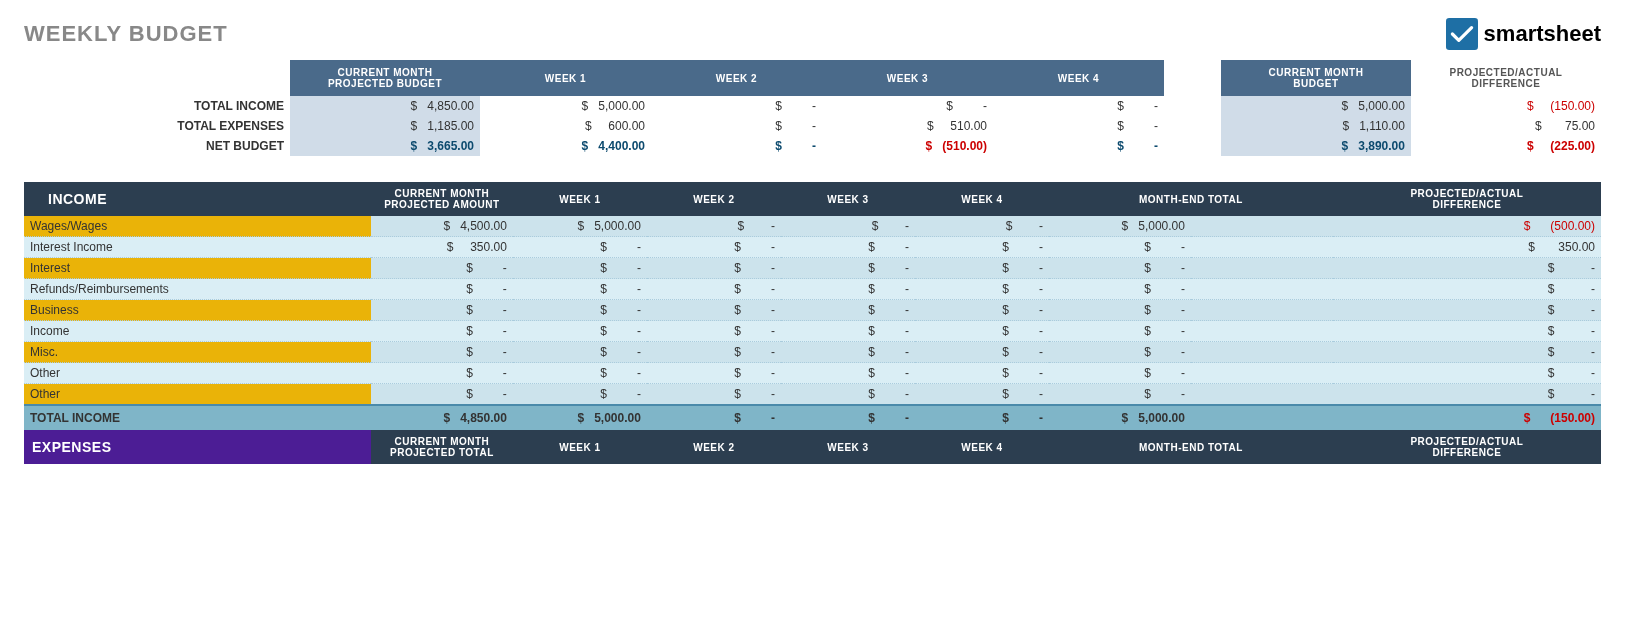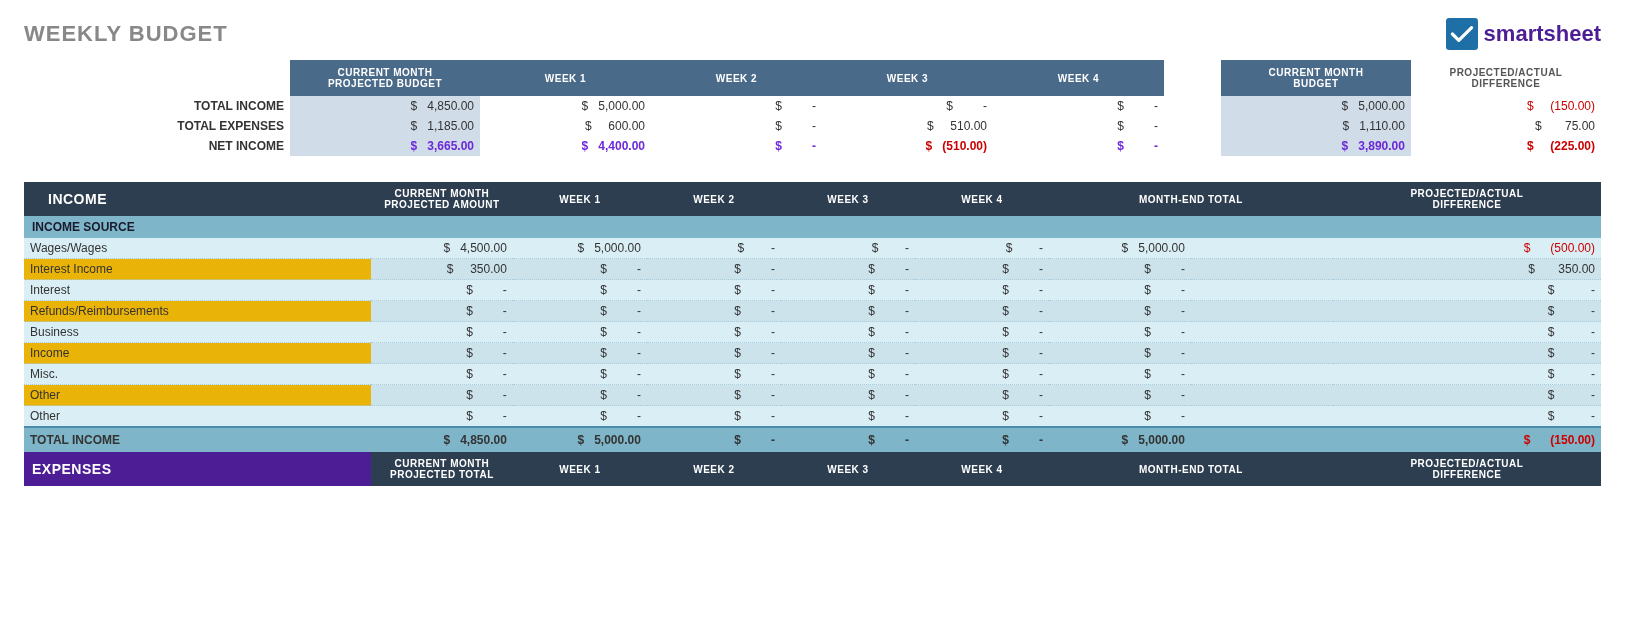--- a/index.html
+++ b/index.html
@@ -30,21 +30,21 @@
       display: flex;
       align-items: center;
       gap: 6px;
     }
     .logo-check {
       width: 32px;
       height: 32px;
     }
     .logo-text {
       font-size: 22px;
-      color: #4c1d95;
+      color: #000000;
     }
     .logo-text span {
       font-weight: bold;
     }
 
     
     .summary-section {
       padding: 0 24px 16px 24px;
     }
     .summary-table {
@@ -140,21 +140,21 @@
     }
     .main-table .expenses-header th.left-align {
       text-align: left;
       font-size: 13px;
       padding-left: 8px;
     }
 
     .text-right { text-align: right; }
     .text-left { text-align: left; }
     .bold { font-weight: bold; }
-    .blue { color: #6d28d9; }
+    .blue { color: #0c4a6e; }
     .neg { color: #cc0000; }
 
     
     .sc-label { width: 14%; }
     .sc-proj { width: 10%; }
     .sc-w1 { width: 9%; }
     .sc-w2 { width: 9%; }
     .sc-w3 { width: 9%; }
     .sc-w4 { width: 9%; }
     .sc-budget { width: 10%; }
@@ -222,21 +222,21 @@
         <td class="text-right">$ &nbsp;&nbsp;&nbsp;&nbsp;600.00</td>
         <td class="text-right">$ &nbsp;&nbsp;&nbsp;&nbsp;&nbsp;&nbsp;&nbsp;&nbsp;-</td>
         <td class="text-right">$ &nbsp;&nbsp;&nbsp;&nbsp;510.00</td>
         <td class="text-right">$ &nbsp;&nbsp;&nbsp;&nbsp;&nbsp;&nbsp;&nbsp;&nbsp;-</td>
         <td style="background:#fff;"></td>
         <td class="text-right shaded-col">$ &nbsp;&nbsp;1,110.00</td>
         <td class="text-right">$ &nbsp;&nbsp;&nbsp;&nbsp;&nbsp;&nbsp;75.00</td>
       </tr>
 
       <tr>
-        <td class="label-col text-right bold blue">NET INCOME</td>
+        <td class="label-col text-right bold blue">NET BUDGET</td>
         <td class="text-right shaded-col bold blue">$ &nbsp;&nbsp;3,665.00</td>
         <td class="text-right bold blue">$ &nbsp;&nbsp;4,400.00</td>
         <td class="text-right bold blue">$ &nbsp;&nbsp;&nbsp;&nbsp;&nbsp;&nbsp;&nbsp;&nbsp;-</td>
         <td class="text-right bold neg">$ &nbsp;&nbsp;(510.00)</td>
         <td class="text-right bold blue">$ &nbsp;&nbsp;&nbsp;&nbsp;&nbsp;&nbsp;&nbsp;&nbsp;-</td>
         <td style="background:#fff;"></td>
         <td class="text-right shaded-col bold blue">$ &nbsp;&nbsp;3,890.00</td>
         <td class="text-right bold neg">$ &nbsp;&nbsp;&nbsp;&nbsp;(225.00)</td>
       </tr>
     </tbody>
@@ -263,23 +263,20 @@
         <th>WEEK 1</th>
         <th>WEEK 2</th>
         <th>WEEK 3</th>
         <th>WEEK 4</th>
         <th colspan="2">MONTH-END TOTAL</th>
         <th>PROJECTED/ACTUAL<br>DIFFERENCE</th>
       </tr>
     </thead>
     <tbody>
 
-      <tr class="sub-header">
-        <td colspan="9">INCOME SOURCE</td>
-      </tr>
 
       <tr class="data-row">
         <td class="label-cell text-left">Wages/Wages</td>
         <td class="text-right">$ &nbsp;&nbsp;4,500.00</td>
         <td class="text-right">$ &nbsp;&nbsp;5,000.00</td>
         <td class="text-right">$ &nbsp;&nbsp;&nbsp;&nbsp;&nbsp;&nbsp;&nbsp;-</td>
         <td class="text-right">$ &nbsp;&nbsp;&nbsp;&nbsp;&nbsp;&nbsp;&nbsp;-</td>
         <td class="text-right">$ &nbsp;&nbsp;&nbsp;&nbsp;&nbsp;&nbsp;&nbsp;-</td>
         <td class="text-right">$ &nbsp;&nbsp;5,000.00</td>
         <td></td>

